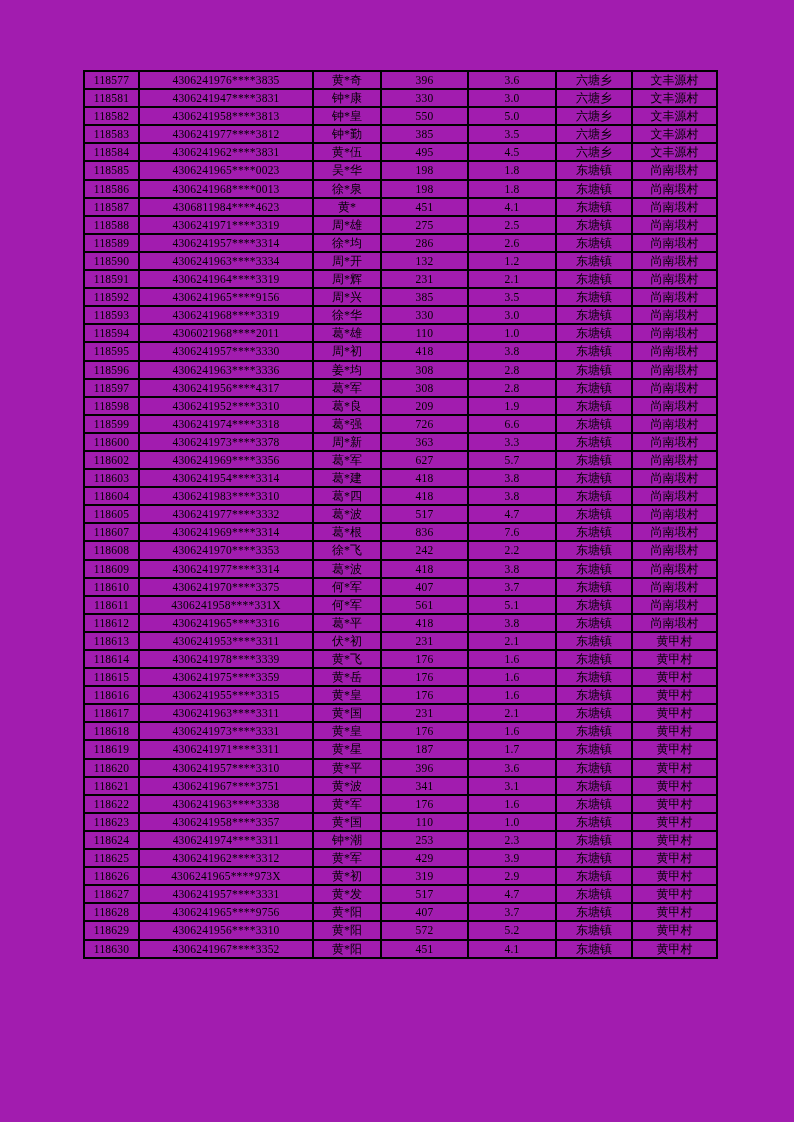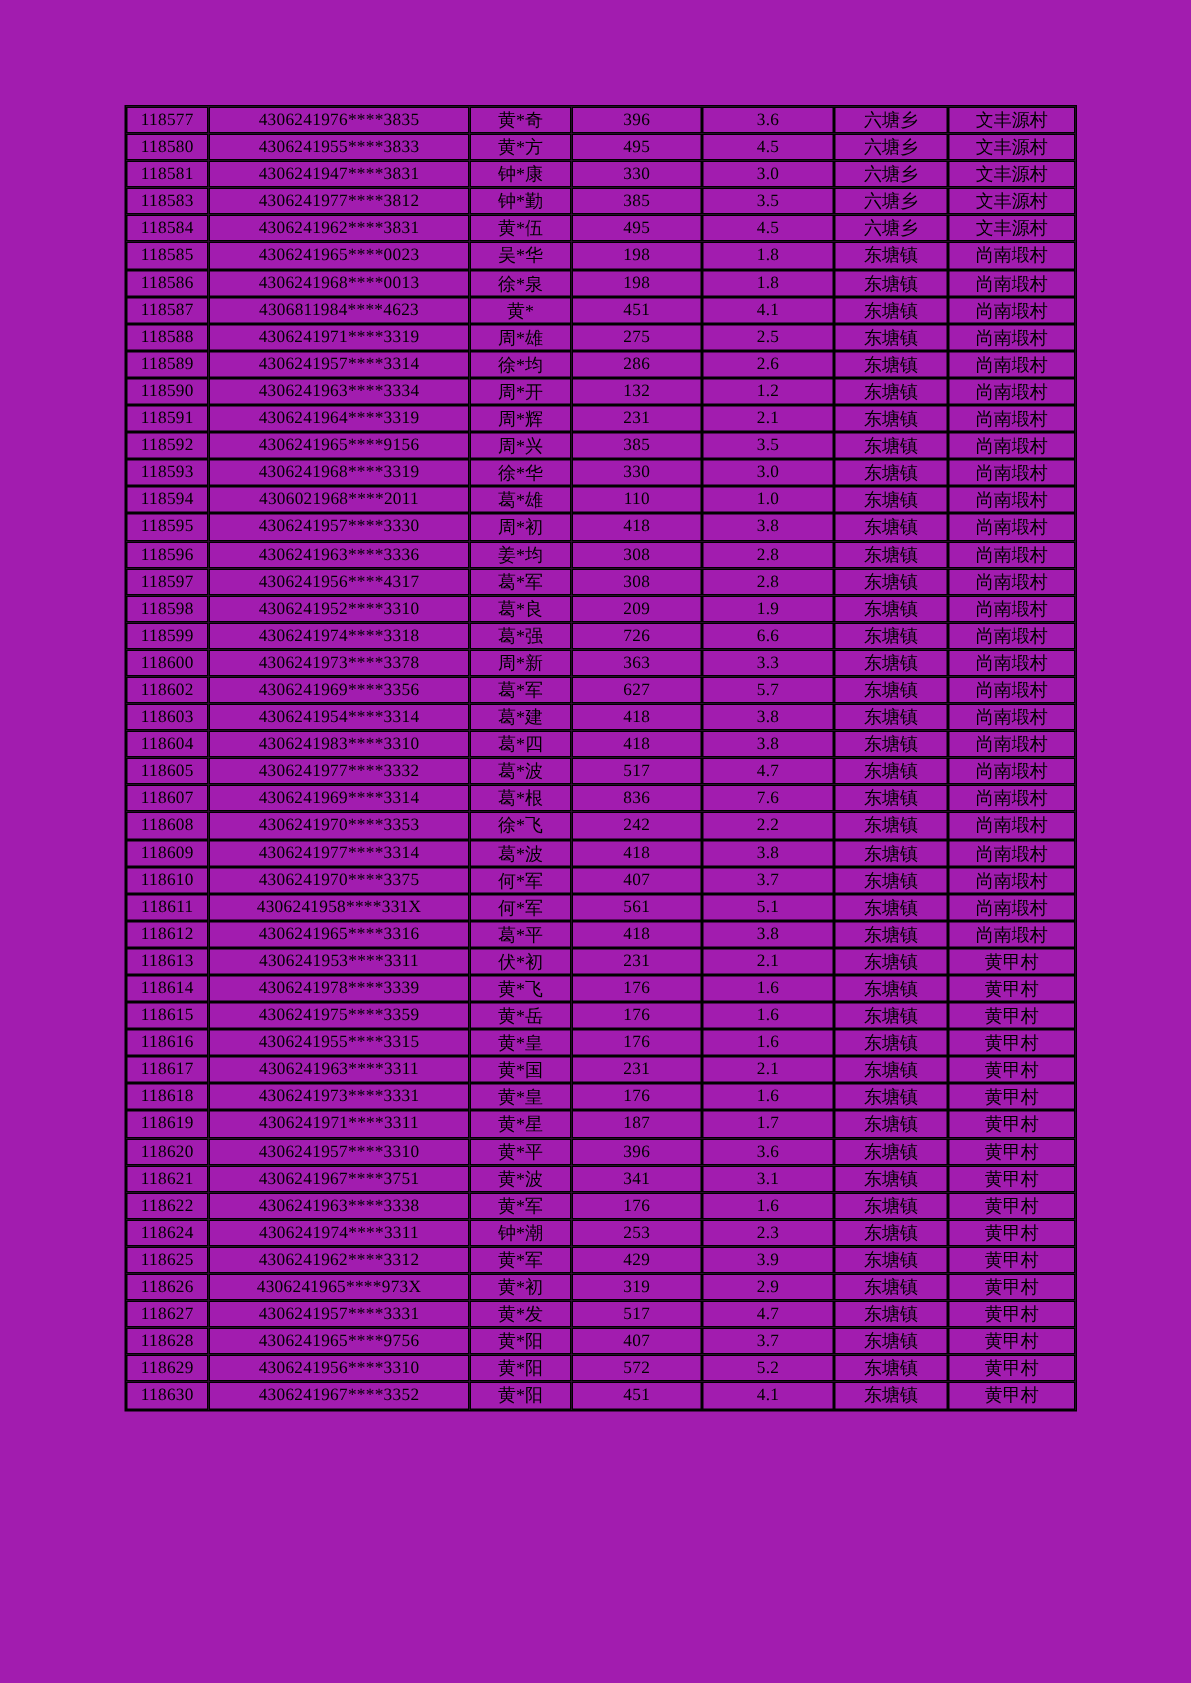--- a/index.html
+++ b/index.html
@@ -61,38 +61,38 @@
         <tr>
           <td class="num">118577</td>
           <td class="num">4306241976****3835</td>
           <td>黄*奇</td>
           <td class="num">396</td>
           <td class="num">3.6</td>
           <td>六塘乡</td>
           <td>文丰源村</td>
         </tr>
         <tr>
-          <td class="num">118580</td>
-          <td class="num">4306241955****3833</td>
-          <td>黄*方</td>
-          <td class="num">495</td>
-          <td class="num">4.5</td>
-          <td>六塘乡</td>
-          <td>文丰源村</td>
-        </tr>
-        <tr>
           <td class="num">118581</td>
           <td class="num">4306241947****3831</td>
           <td>钟*康</td>
           <td class="num">330</td>
           <td class="num">3.0</td>
           <td>六塘乡</td>
           <td>文丰源村</td>
         </tr>
         <tr>
+          <td class="num">118582</td>
+          <td class="num">4306241958****3813</td>
+          <td>钟*皇</td>
+          <td class="num">550</td>
+          <td class="num">5.0</td>
+          <td>六塘乡</td>
+          <td>文丰源村</td>
+        </tr>
+        <tr>
           <td class="num">118583</td>
           <td class="num">4306241977****3812</td>
           <td>钟*勤</td>
           <td class="num">385</td>
           <td class="num">3.5</td>
           <td>六塘乡</td>
           <td>文丰源村</td>
         </tr>
         <tr>
           <td class="num">118584</td>
@@ -421,20 +421,29 @@
         <tr>
           <td class="num">118622</td>
           <td class="num">4306241963****3338</td>
           <td>黄*军</td>
           <td class="num">176</td>
           <td class="num">1.6</td>
           <td>东塘镇</td>
           <td>黄甲村</td>
         </tr>
         <tr>
+          <td class="num">118623</td>
+          <td class="num">4306241958****3357</td>
+          <td>黄*国</td>
+          <td class="num">110</td>
+          <td class="num">1.0</td>
+          <td>东塘镇</td>
+          <td>黄甲村</td>
+        </tr>
+        <tr>
           <td class="num">118624</td>
           <td class="num">4306241974****3311</td>
           <td>钟*潮</td>
           <td class="num">253</td>
           <td class="num">2.3</td>
           <td>东塘镇</td>
           <td>黄甲村</td>
         </tr>
         <tr>
           <td class="num">118625</td>

